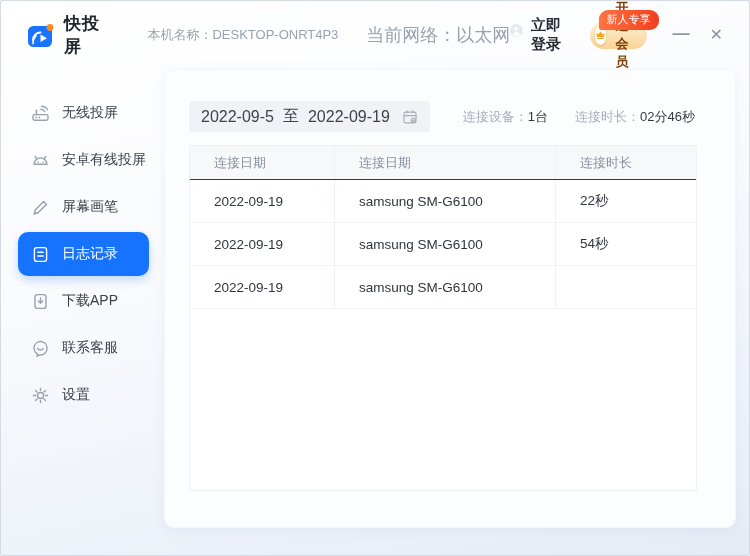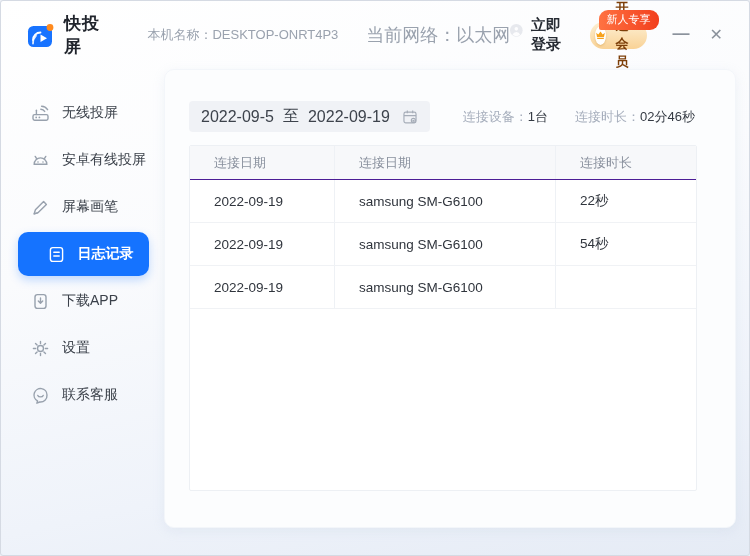--- a/index.html
+++ b/index.html
@@ -48,21 +48,21 @@
 
   
   .sidebar{ position:absolute; left:0; top:68px; width:163px; bottom:0; padding-top:22px; }
   .side-item{
     height:44px; margin:0 15px 3px 17px; padding-left:13px; border-radius:10px;
     display:flex; align-items:center; cursor:pointer;
     color:#3b414a; font-size:14px;
   }
   .side-item .s-icon{ width:19px; height:19px; margin-right:12px; color:#98a1ad; flex:0 0 auto; }
   .side-item .s-icon svg{ width:100%; height:100%; display:block; }
-  .side-item.active{ background:#1573ff; color:#ffffff; font-weight:bold; box-shadow:0 4px 10px rgba(21,115,255,.25);justify-content:center; }
+  .side-item.active{ background:#1573ff; color:#ffffff; font-weight:normal; box-shadow:0 4px 10px rgba(21,115,255,.25); }
   .side-item.active .s-icon{ color:#ffffff; }
 
   
   .panel{
     position:absolute; left:163px; top:68px; width:572px; height:459px;
     background:#fcfdfe; border:1px solid #f3f6fa; border-radius:10px;
     box-shadow:0 3px 12px rgba(168,184,212,.16);
   }
   .toolbar{
     position:absolute; left:24px; right:40px; top:31px; height:31px;
@@ -189,35 +189,35 @@
       <span class="s-icon">
           <svg viewBox="0 0 19 19" fill="none" stroke="currentColor" stroke-width="1.4" stroke-linecap="round" stroke-linejoin="round">
             <rect x="4" y="2.6" width="11" height="13.8" rx="2.4"></rect>
             <path d="M9.5 6 v5 M7.3 9 l2.2 2.2 L11.7 9"></path>
           </svg>
         </span>
       <span class="s-label">下载APP</span>
     </div>
       <div class="side-item">
       <span class="s-icon">
-          <svg viewBox="0 0 19 19" fill="none" stroke="currentColor" stroke-width="1.4" stroke-linecap="round">
-            <circle cx="9.5" cy="9.5" r="3"></circle>
-            <path d="M9.5 2.4v2.2 M9.5 14.4v2.2 M2.4 9.5h2.2 M14.4 9.5h2.2 M4.5 4.5l1.6 1.6 M12.9 12.9l1.6 1.6 M14.5 4.5l-1.6 1.6 M6.1 12.9l-1.6 1.6"></path>
-          </svg>
-        </span>
-      <span class="s-label">设置</span>
-    </div>
-      <div class="side-item">
-      <span class="s-icon">
           <svg viewBox="0 0 19 19" fill="none" stroke="currentColor" stroke-width="1.4" stroke-linecap="round" stroke-linejoin="round">
             <path d="M16 9 a6.5 6.5 0 1 0 -9.5 5.8 l-0.6 2.4 2.8-1.2 A6.5 6.5 0 0 0 16 9z"></path>
             <path d="M6.8 9.4 a2.8 2 0 0 0 5.4 0"></path>
           </svg>
         </span>
       <span class="s-label">联系客服</span>
+    </div>
+      <div class="side-item">
+      <span class="s-icon">
+          <svg viewBox="0 0 19 19" fill="none" stroke="currentColor" stroke-width="1.4" stroke-linecap="round">
+            <circle cx="9.5" cy="9.5" r="3"></circle>
+            <path d="M9.5 2.4v2.2 M9.5 14.4v2.2 M2.4 9.5h2.2 M14.4 9.5h2.2 M4.5 4.5l1.6 1.6 M12.9 12.9l1.6 1.6 M14.5 4.5l-1.6 1.6 M6.1 12.9l-1.6 1.6"></path>
+          </svg>
+        </span>
+      <span class="s-label">设置</span>
     </div>
     </div>
 
   <div class="panel">
 
     <div class="toolbar">
       <span class="date-box">
         <span>2022-09-5</span>
         <span class="sep">至</span>
         <span>2022-09-19</span>

